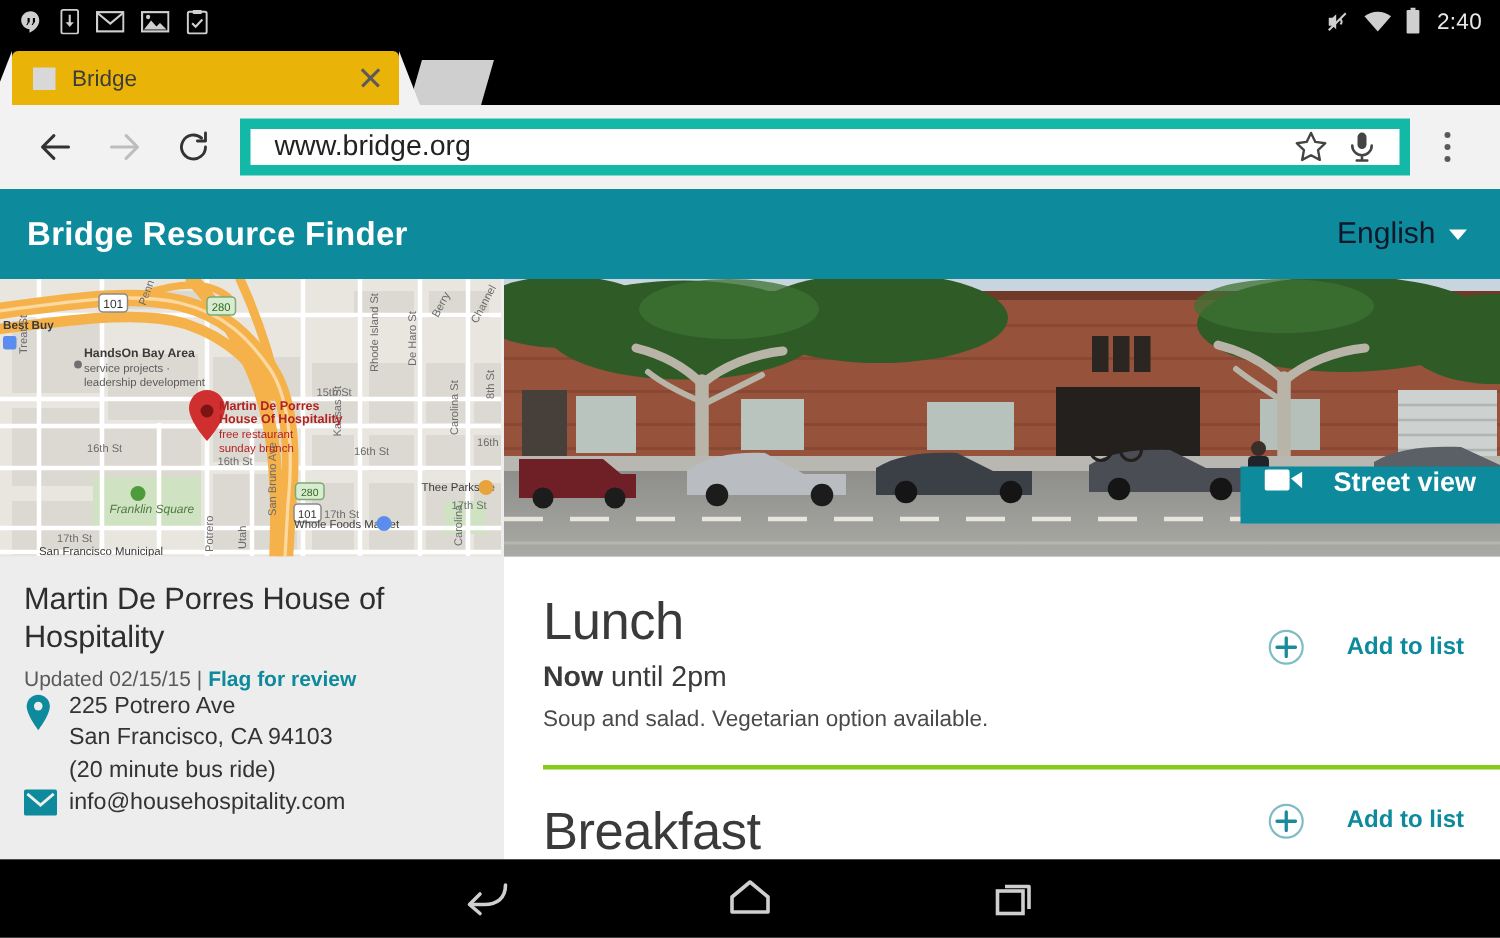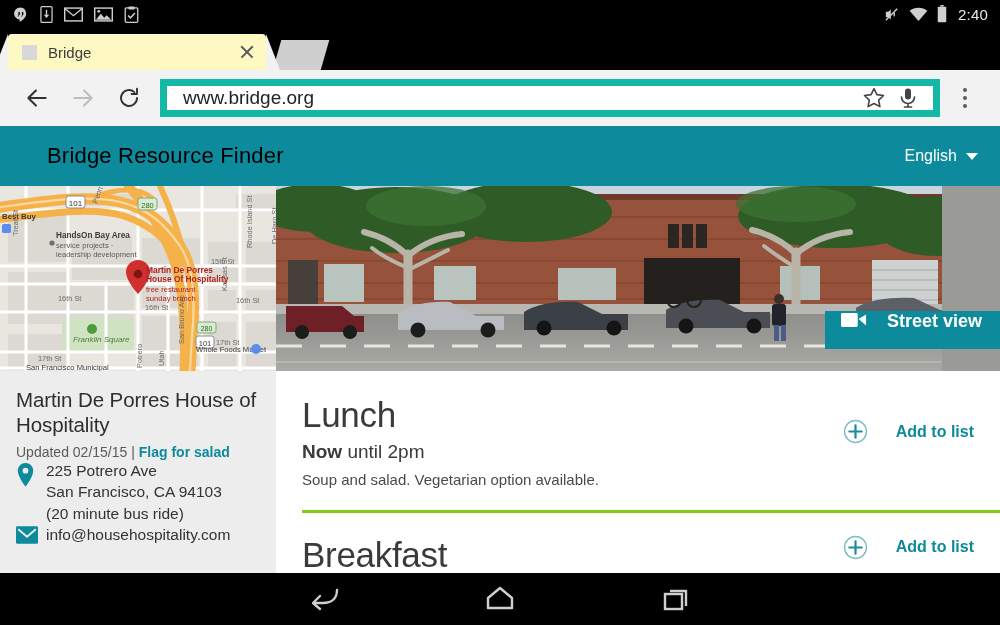--- a/index.html
+++ b/index.html
@@ -21,21 +21,21 @@
   .sysicon{ display:block; }
   .clock{ font-size:15px; color:#e8e8e8; letter-spacing:.2px; margin-left:2px; }
 
   
   .tabstrip{
     position:absolute; top:28px; left:0; width:1000px; height:42px;
     background:#000;
   }
   .tab{
     position:absolute; left:8px; top:6px; width:258px; height:36px;
-    background:#fef9c3;
+    background:#eab308;
     border-radius:4px 4px 0 0;
     display:flex; align-items:center; padding:0 10px 0 14px;
   }
   .tab:before{
     content:""; position:absolute; left:-14px; bottom:0;
     border-bottom:36px solid #f2f2f2; border-left:14px solid transparent;
   }
   .tab:after{
     content:""; position:absolute; right:-14px; bottom:0;
     border-bottom:36px solid #f2f2f2; border-right:14px solid transparent;
@@ -95,35 +95,35 @@
     position:absolute; top:126px; left:0; width:1000px; height:447px;
     background:#fff; overflow:hidden;
   }
 
   
   .app-header{
     height:60px; background:#0D8A9C; display:flex; align-items:center;
     padding:0 18px;
   }
   .app-title{
-    font-size:22px; color:#000000; font-weight:400; letter-spacing:.2px;margin-left:29px;
+    font-size:22px; color:#ffffff; font-weight:700; letter-spacing:.2px;
   }
   .lang-select{
     margin-left:auto; display:flex; align-items:center; gap:9px;
     cursor:pointer; padding-right:4px;
   }
-  .lang-label{ font-size:16px; color:#ffffff; }
+  .lang-label{ font-size:20px; color:#0f172a; }
   .caret-down{
     width:0;height:0;border-left:6px solid transparent;
     border-right:6px solid transparent;border-top:7px solid #fff;
   }
 
   
   .content{ display:flex; height:387px; }
-  .left-col{ width:276px; flex:none; background:#ededed; position:relative; }
+  .left-col{ width:336px; flex:none; background:#ededed; position:relative; }
   .right-col{ flex:1; background:#fff; position:relative; }
 
   
   .map{
     width:334px; height:185px; position:relative; overflow:hidden;
     background:#e9e6e1;
   }
   .map svg{ display:block; }
 
   
@@ -409,21 +409,21 @@
           <text x="146" y="106" font-family="Liberation Sans, sans-serif" font-size="7.6" fill="#b02222">free restaurant</text>
           <text x="146" y="115" font-family="Liberation Sans, sans-serif" font-size="7.6" fill="#b02222">sunday brunch</text>
         </svg>
       </div>
 
       <div class="info">
         <div class="place-name">Martin De Porres House of Hospitality</div>
         <div class="meta-line">
           <span>Updated 02/15/15</span>
           <span>|</span>
-          <span class="flag-link">Flag for salad</span>
+          <span class="flag-link">Flag for review</span>
         </div>
 
         <div class="contact-row">
           <span class="contact-icon">
             <svg width="19" height="26" viewBox="0 0 20 28">
               <path d="M10 1.2C5.4 1.2 1.7 4.9 1.7 9.5 1.7 16 10 26.6 10 26.6S18.3 16 18.3 9.5C18.3 4.9 14.6 1.2 10 1.2z" fill="#0D8A9C"></path>
               <circle cx="10" cy="9.4" r="3.1" fill="#ededed"></circle>
             </svg>
           </span>
           <span class="contact-text">

